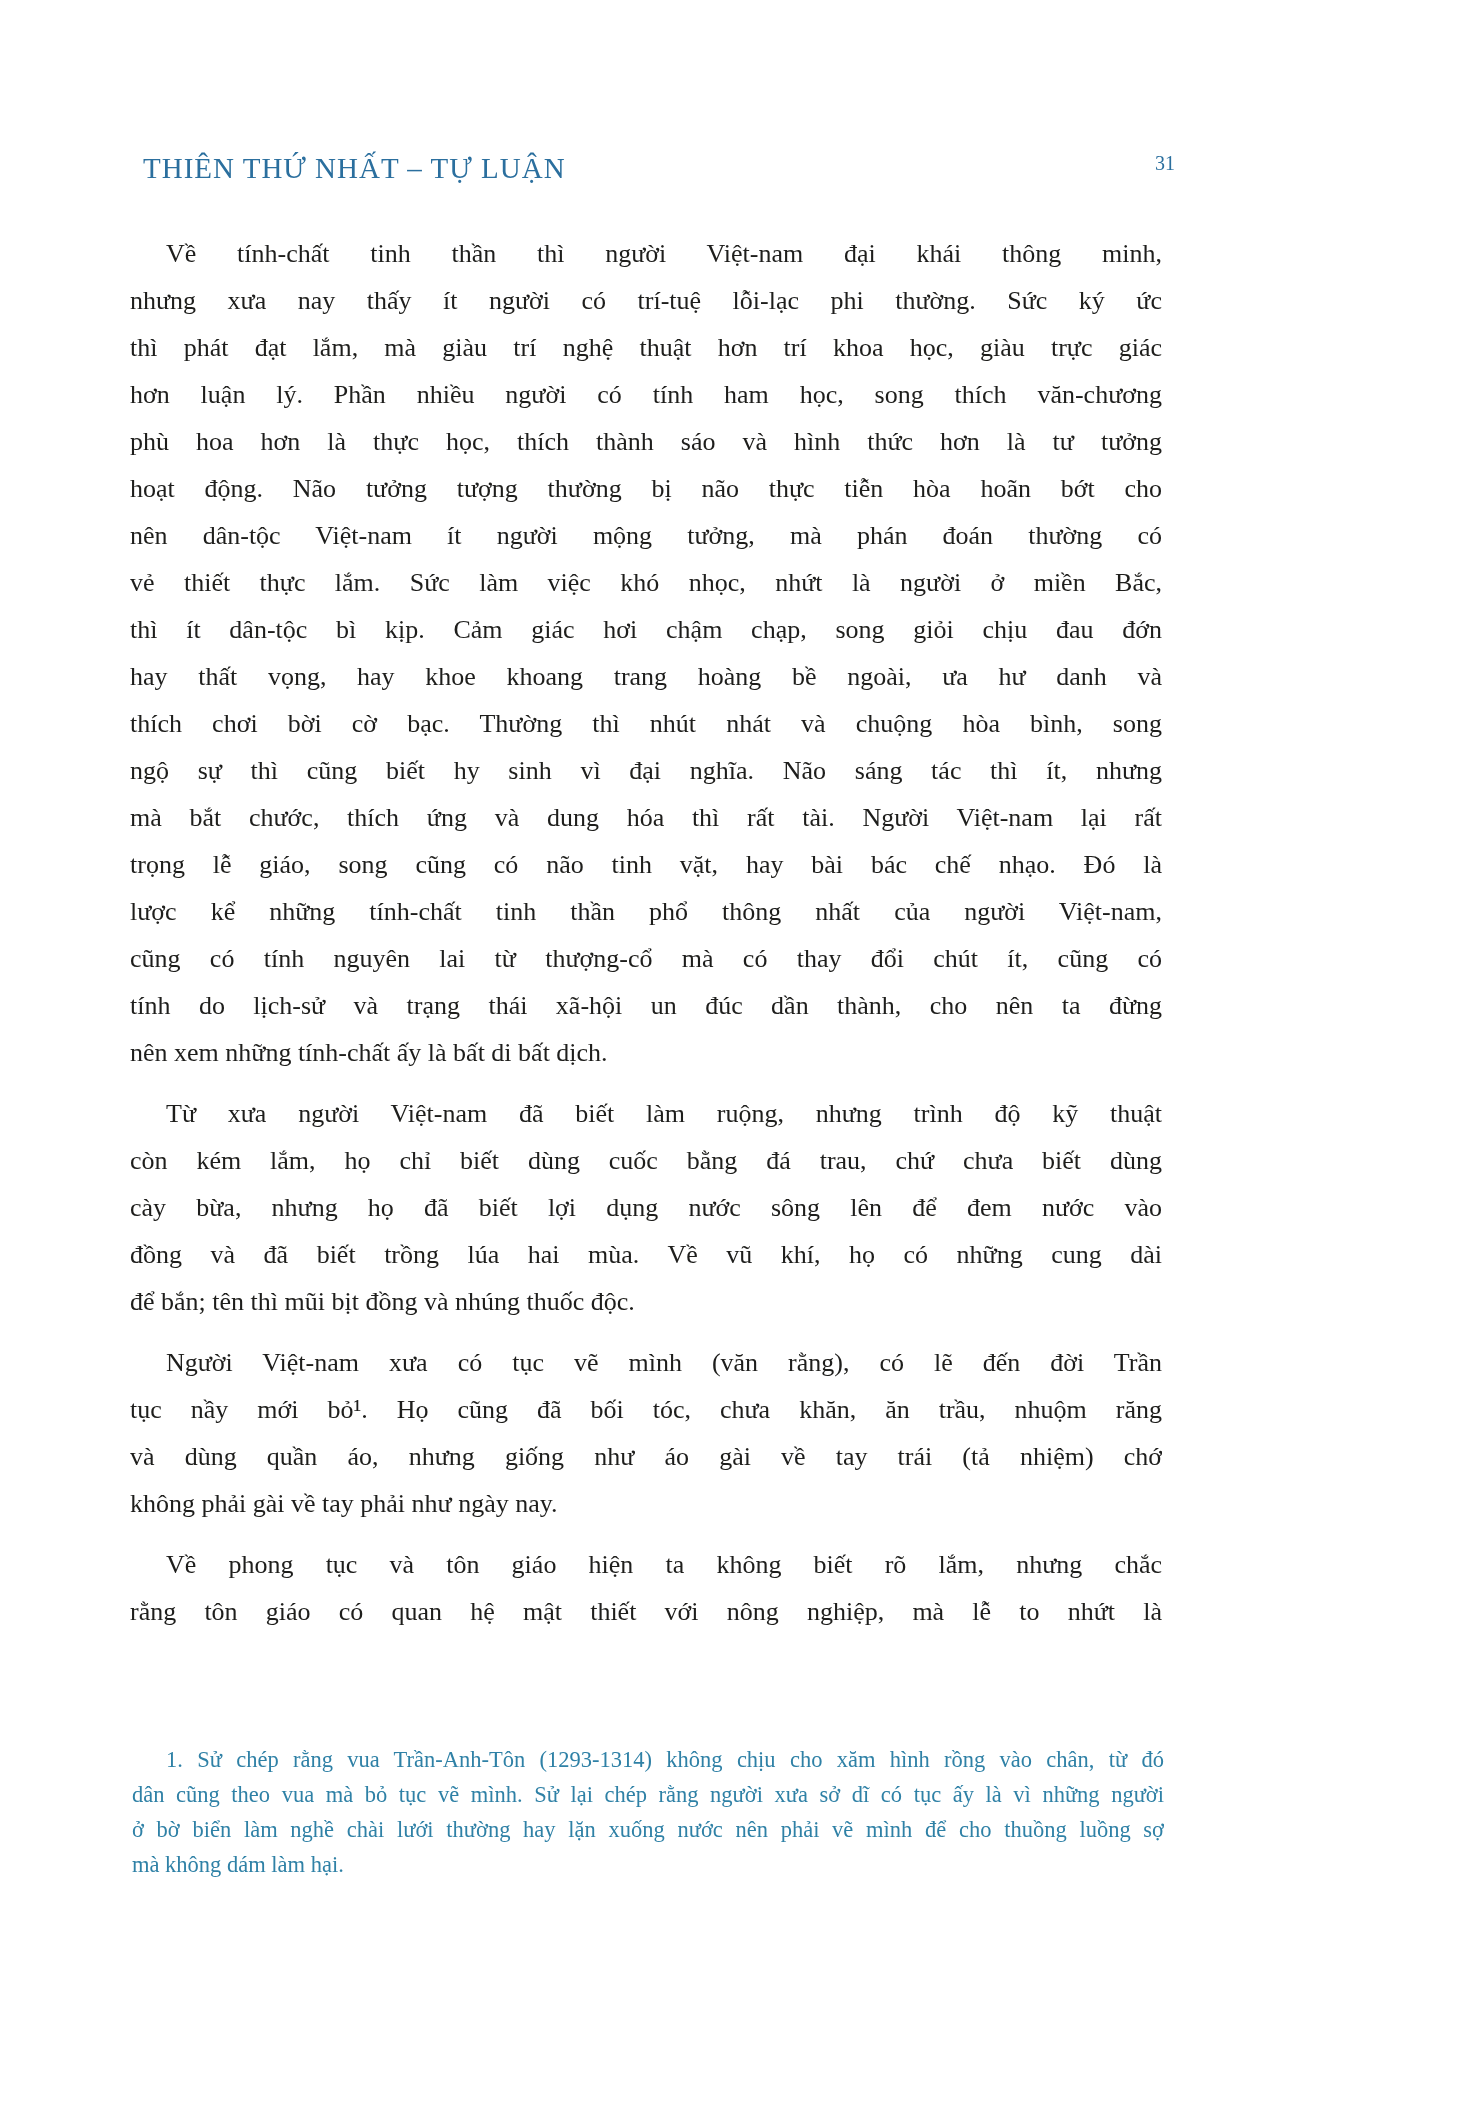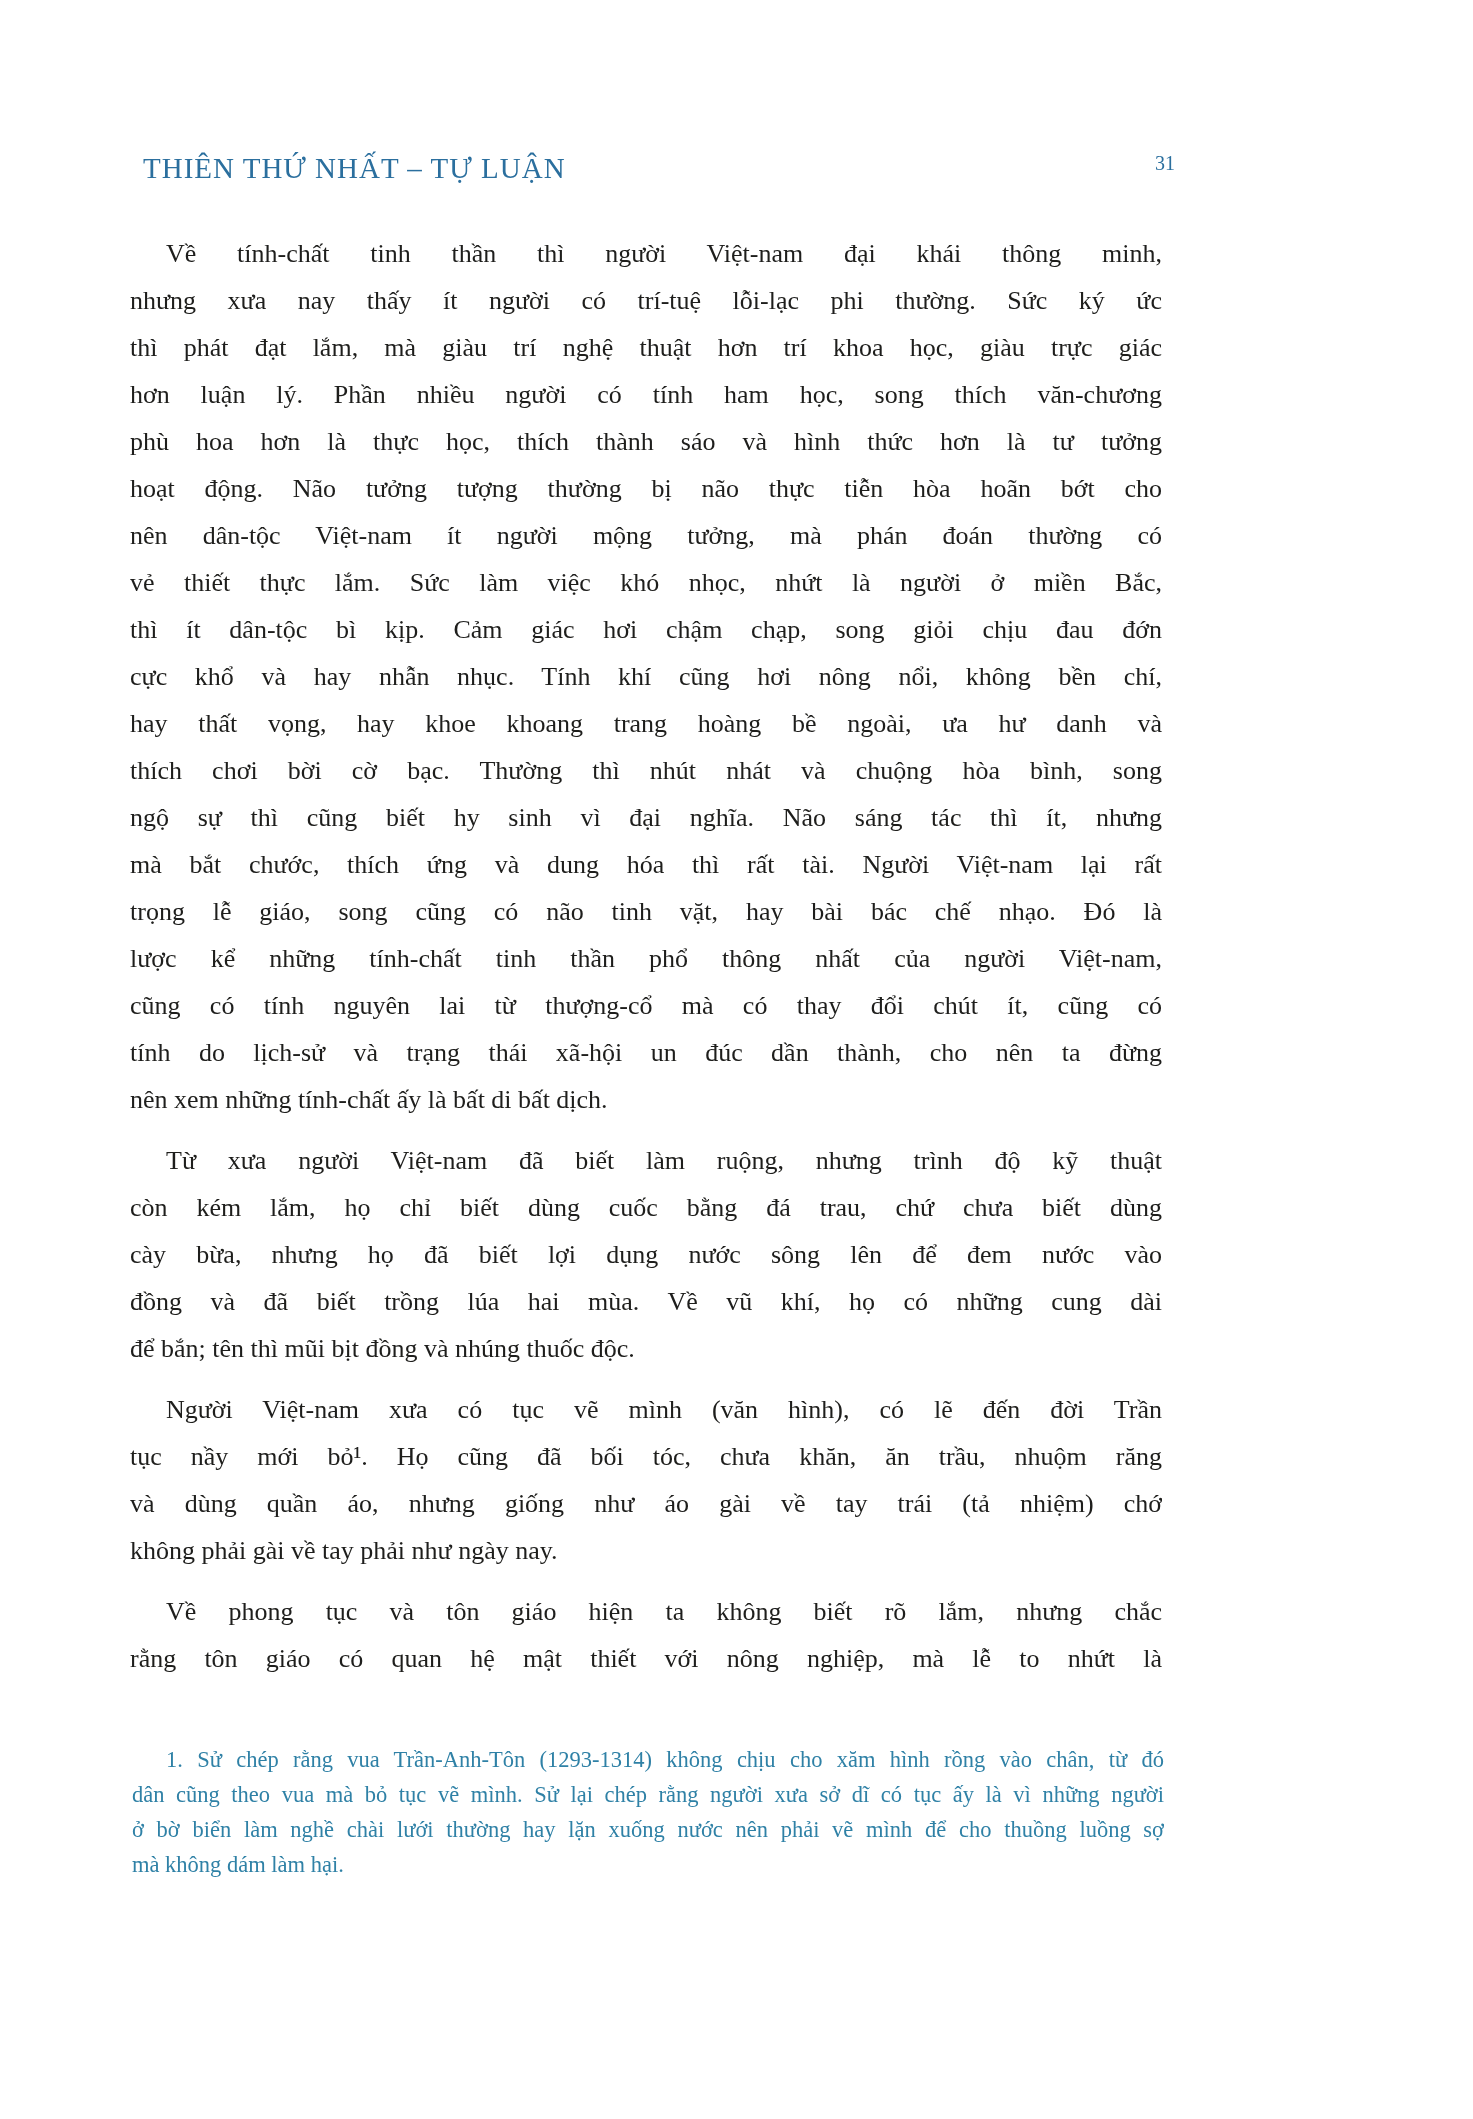--- a/index.html
+++ b/index.html
@@ -102,21 +102,20 @@
   <div class="line">phù hoa hơn là thực học, thích thành sáo và hình thức hơn là tư tưởng</div>
 
   <div class="line">hoạt động. Não tưởng tượng thường bị não thực tiễn hòa hoãn bớt cho</div>
 
   <div class="line">nên dân-tộc Việt-nam ít người mộng tưởng, mà phán đoán thường có</div>
 
   <div class="line">vẻ thiết thực lắm. Sức làm việc khó nhọc, nhứt là người ở miền Bắc,</div>
 
   <div class="line">thì ít dân-tộc bì kịp. Cảm giác hơi chậm chạp, song giỏi chịu đau đớn</div>
 
-  <div class="line">cực khổ và hay nhẫn nhục. Tính khí cũng hơi nông nổi, không bền chí,</div>
 
   <div class="line">hay thất vọng, hay khoe khoang trang hoàng bề ngoài, ưa hư danh và</div>
 
   <div class="line">thích chơi bời cờ bạc. Thường thì nhút nhát và chuộng hòa bình, song</div>
 
   <div class="line">ngộ sự thì cũng biết hy sinh vì đại nghĩa. Não sáng tác thì ít, nhưng</div>
 
   <div class="line">mà bắt chước, thích ứng và dung hóa thì rất tài. Người Việt-nam lại rất</div>
 
   <div class="line">trọng lễ giáo, song cũng có não tinh vặt, hay bài bác chế nhạo. Đó là</div>
@@ -134,21 +133,21 @@
 
   <div class="line">còn kém lắm, họ chỉ biết dùng cuốc bằng đá trau, chứ chưa biết dùng</div>
 
   <div class="line">cày bừa, nhưng họ đã biết lợi dụng nước sông lên để đem nước vào</div>
 
   <div class="line">đồng và đã biết trồng lúa hai mùa. Về vũ khí, họ có những cung dài</div>
 
   <div class="line">để bắn; tên thì mũi bịt đồng và nhúng thuốc độc.</div>
 </div>
     <div class="para">
-  <div class="line">Người Việt-nam xưa có tục vẽ mình (văn hình), có lẽ đến đời Trần</div>
+  <div class="line">Người Việt-nam xưa có tục vẽ mình (văn rằng), có lẽ đến đời Trần</div>
 
   <div class="line">tục nầy mới bỏ¹. Họ cũng đã bối tóc, chưa khăn, ăn trầu, nhuộm răng</div>
 
   <div class="line">và dùng quần áo, nhưng giống như áo gài về tay trái (tả nhiệm) chớ</div>
 
   <div class="line">không phải gài về tay phải như ngày nay.</div>
 </div>
     <div class="para continues">
   <div class="line">Về phong tục và tôn giáo hiện ta không biết rõ lắm, nhưng chắc</div>
 

